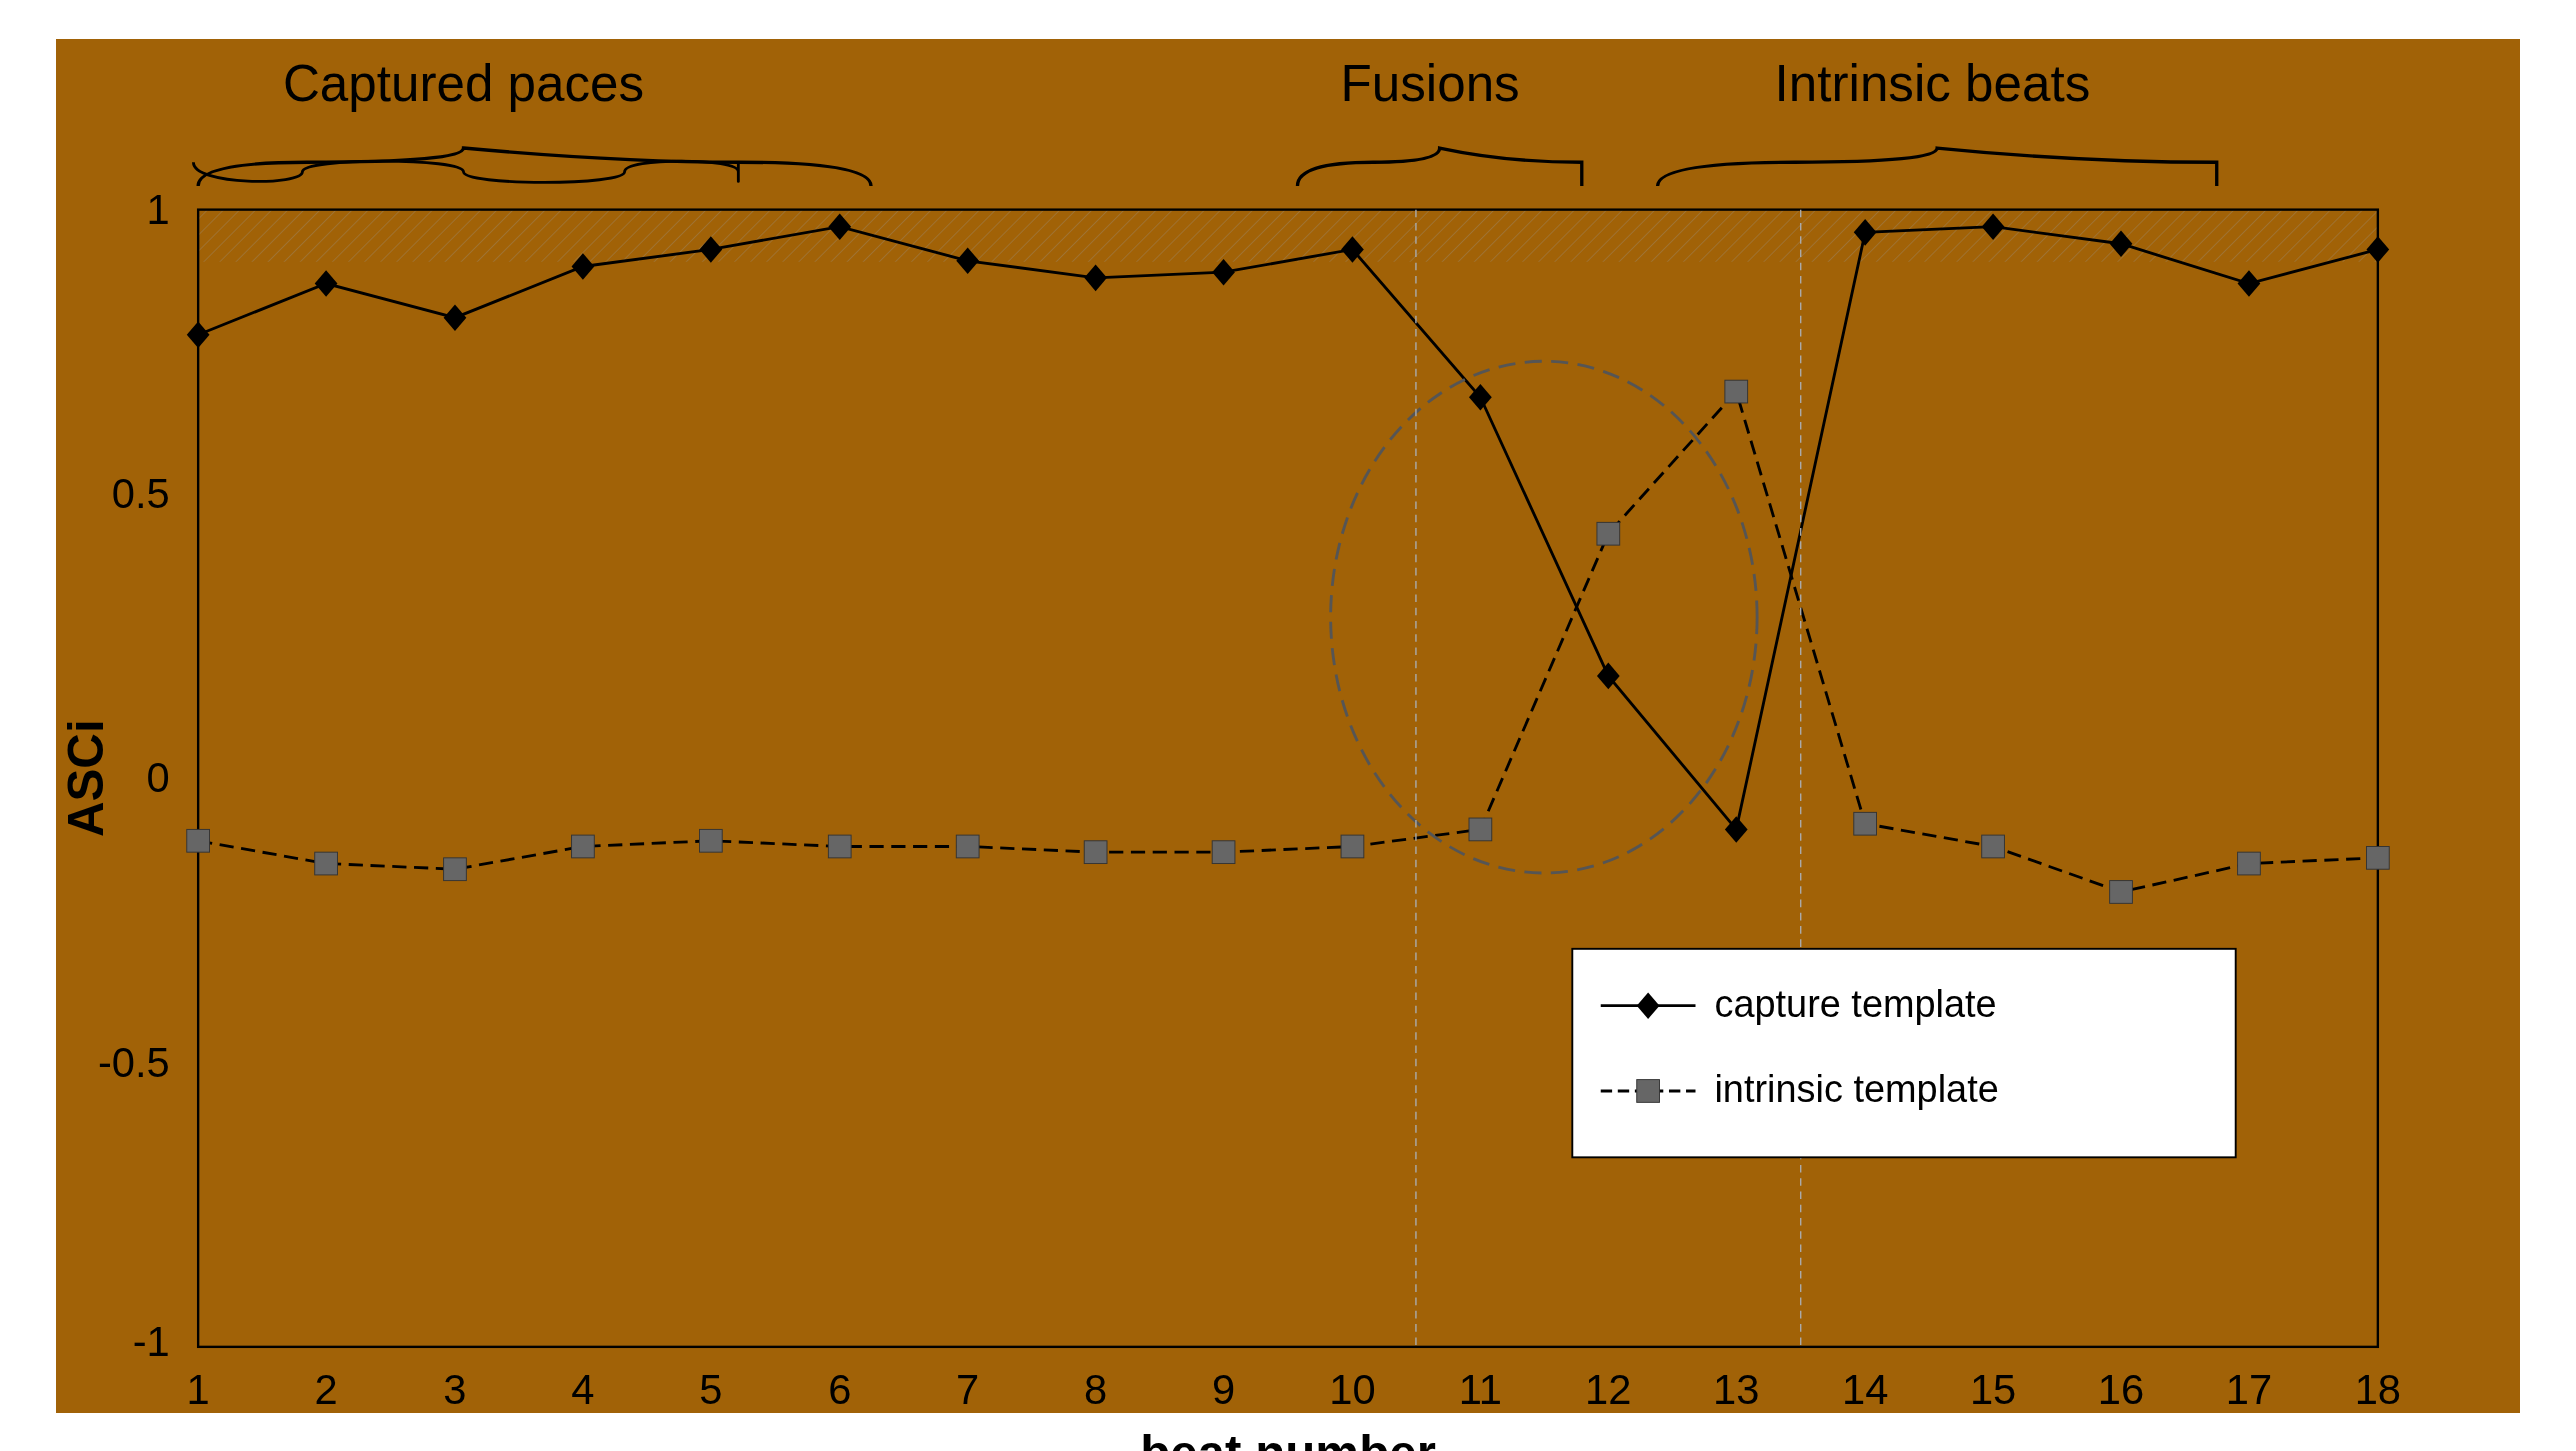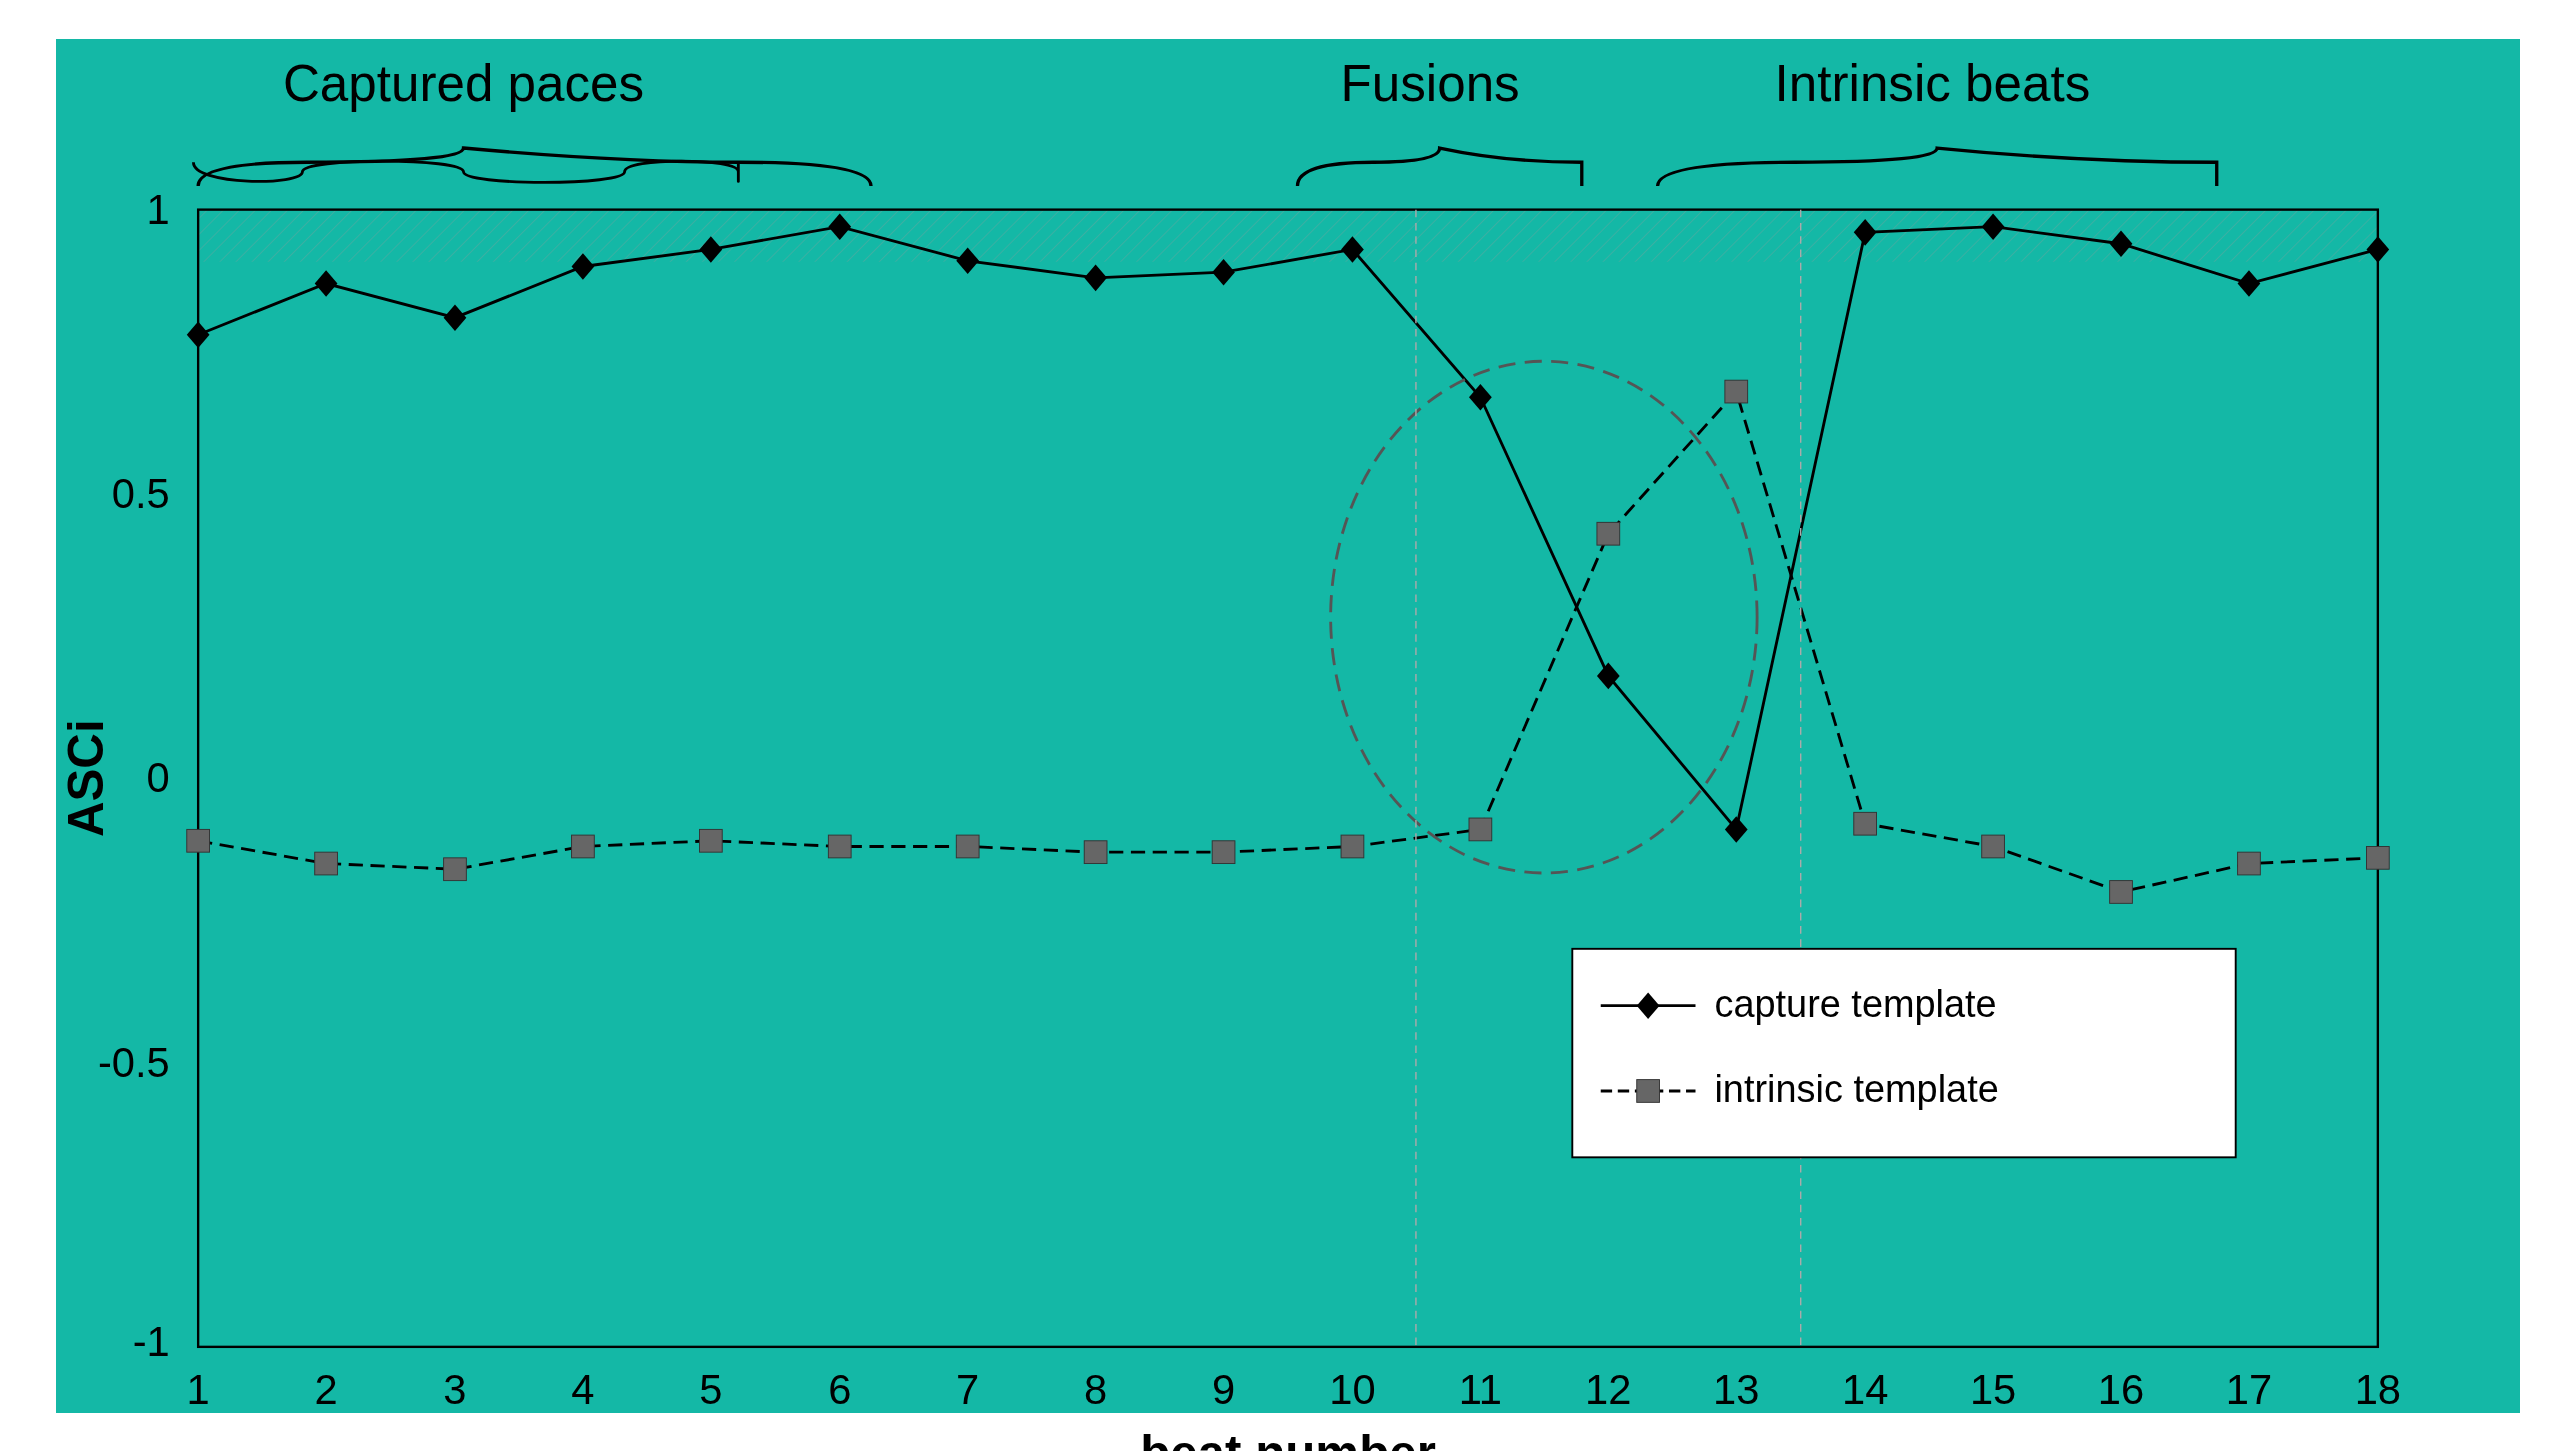--- a/index.html
+++ b/index.html
@@ -9,21 +9,21 @@
       width: 2576px;
       height: 1451px;
       display: flex;
       align-items: center;
       justify-content: center;
     }
     .chart-container {
       position: relative;
       width: 2464px;
       height: 1374px;
-      background: #14b8a6;
+      background: #a16207;
     }
   </style>
 </head>
 <body>
 
 <div class="chart-container">
   <svg width="2464" height="1451" viewBox="0 0 2600 1531" xmlns="http://www.w3.org/2000/svg">
 
     <text x="430" y="65" font-size="54" font-family="Arial, sans-serif" text-anchor="middle" fill="#000">Captured paces</text>
 

